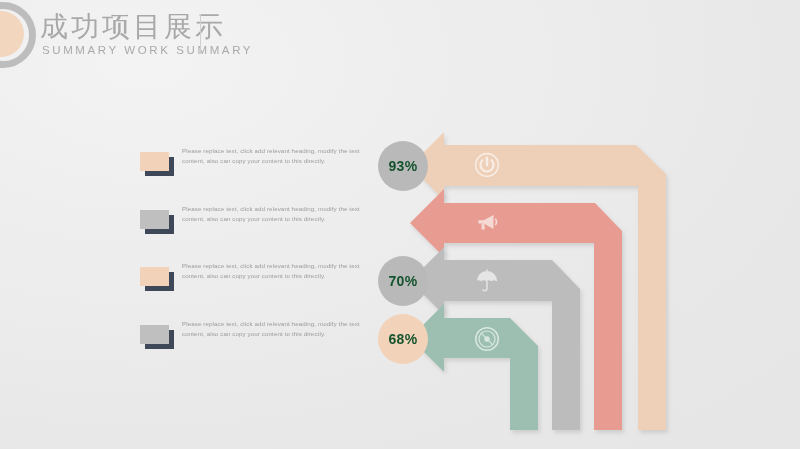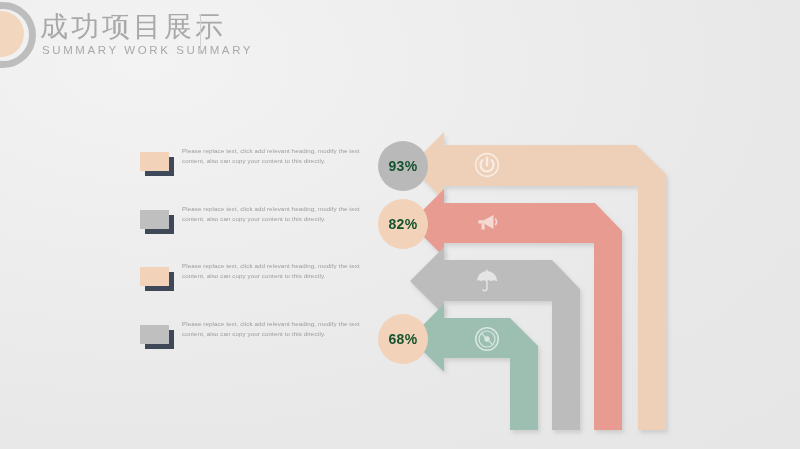--- a/index.html
+++ b/index.html
@@ -201,22 +201,22 @@
   <svg class="arrow-icon" style="left:474px; top:326px;" viewBox="0 0 24 24">
     <circle cx="12" cy="12" r="10.4" fill="none" stroke="#ffffff" stroke-width="1.4"></circle>
     <circle cx="12" cy="12" r="7.4" fill="none" stroke="#ffffff" stroke-width="1.1"></circle>
     <circle cx="12" cy="12" r="2.5" fill="#ffffff"></circle>
     <path d="M6.4 6.4 L17.6 17.6" stroke="#ffffff" stroke-width="1.1"></path>
   </svg>
 
   <div class="pct" style="left: 378px; top: 141px; background: rgb(185, 185, 185);">
     <span>93%</span>
   </div>
-  <div class="pct" style="left: 378px; top: 199px; background: rgb(242, 210, 184);">
-    <span>82%</span>
+  <div class="pct" style="left: 378px; top: 256px; background: rgb(185, 185, 185);">
+    <span>70%</span>
   </div>
   <div class="pct" style="left: 378px; top: 314px; background: rgb(242, 210, 184); text-align: right;">
     <span>68%</span>
   </div>
 
   <div class="row" style="top:146px;">
     <div class="swatch-wrap">
       <div class="swatch-shadow"></div>
       <div class="swatch" style="background: rgb(242, 210, 184);"></div>
     </div>

